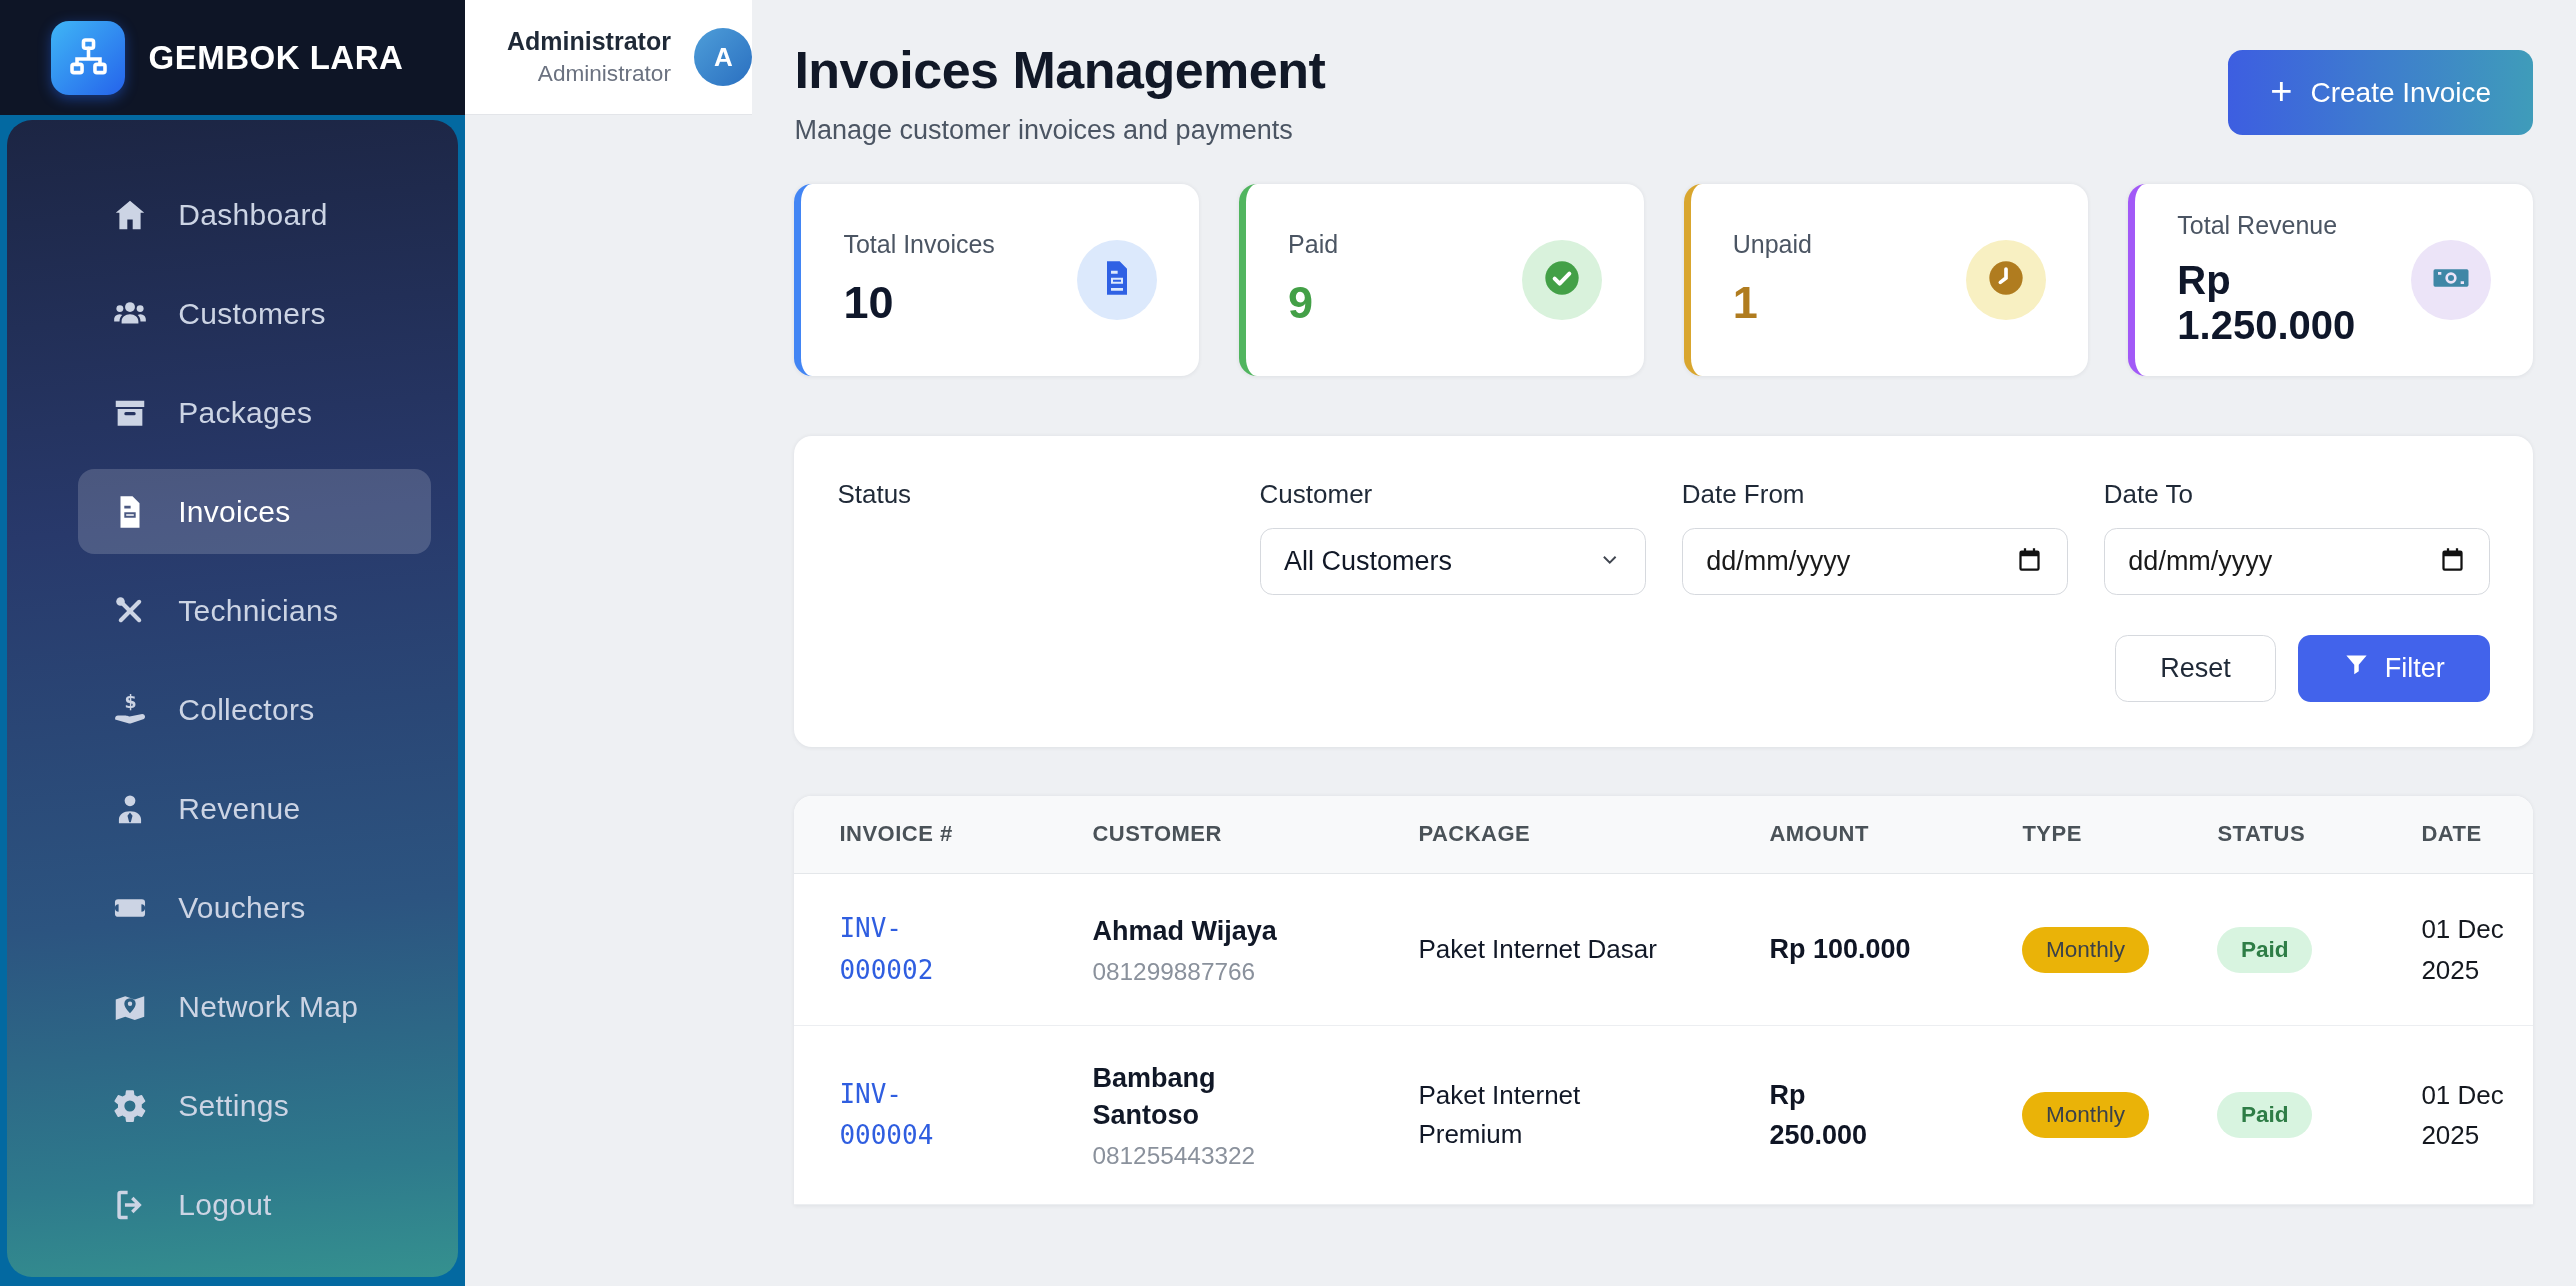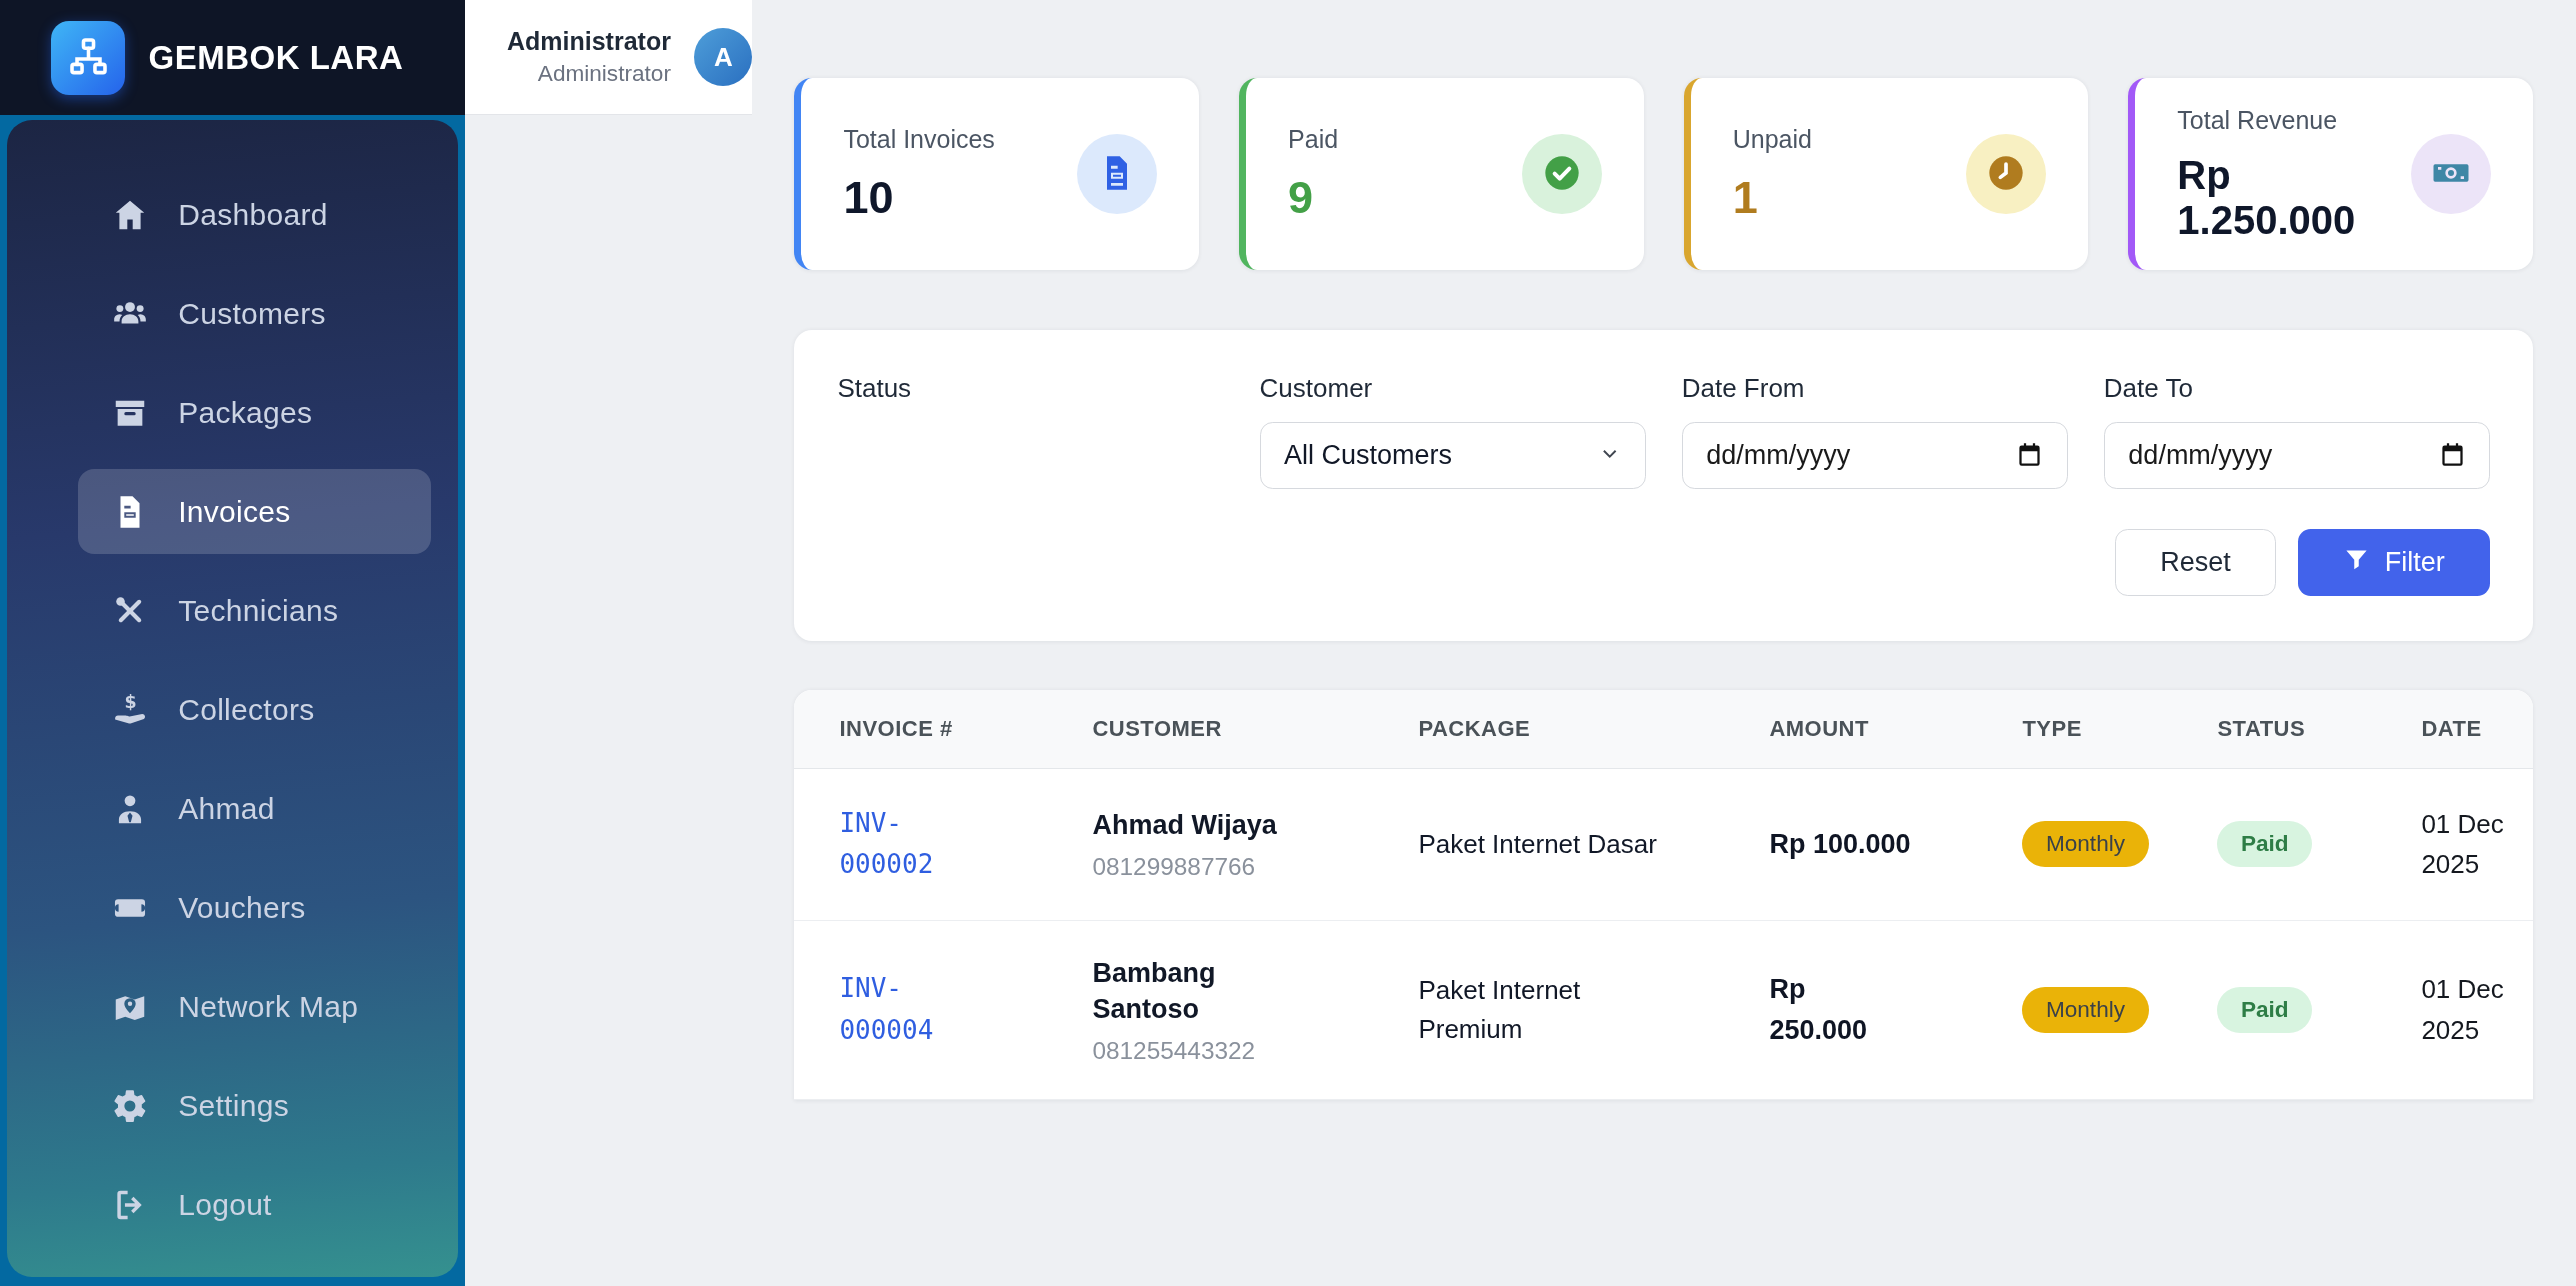--- a/index.html
+++ b/index.html
@@ -189,21 +189,21 @@
             </div>
           </li>
           <li>
             <div class="nav-link">
               <span class="icon">
                 <svg viewBox="0 0 24 24" fill-rule="evenodd">
                   <circle cx="12" cy="6.8" r="3.4"></circle>
                   <path d="M12 13.4c-4 0-7 2.1-7 5.3V21h14v-2.3c0-3.2-3-5.3-7-5.3zm0 .8l-1.6 2 1.1 4.2h1l1.1-4.2-1.6-2z"></path>
                 </svg>
               </span>
-              <span class="nav-label">Ahmad</span>
+              <span class="nav-label">Revenue</span>
             </div>
           </li>
           <li>
             <div class="nav-link">
               <span class="icon">
                 <svg viewBox="0 0 24 24" fill-rule="evenodd">
                   <path d="M4.5 6.4h15a2 2 0 0 1 2 2v7.2a2 2 0 0 1-2 2h-15a2 2 0 0 1-2-2V8.4a2 2 0 0 1 2-2zM2.5 12a2.3 2.3 0 0 0 2.3 2.3V9.7A2.3 2.3 0 0 0 2.5 12zm19 0a2.3 2.3 0 0 1-2.3 2.3V9.7A2.3 2.3 0 0 1 21.5 12z"></path>
                 </svg>
               </span>
               <span class="nav-label">Vouchers</span>
@@ -249,20 +249,30 @@
     <header class="topbar">
       <div class="user-text">
         <div class="user-name">Administrator</div>
         <div class="user-role">Administrator</div>
       </div>
       <div class="avatar">A</div>
     </header>
 
     <div class="content">
 
+      <div class="page-header">
+        <div>
+          <div class="page-title">Invoices Management</div>
+          <div class="page-subtitle">Manage customer invoices and payments</div>
+        </div>
+        <button class="create-btn">
+          <span class="plus">+</span>
+          <span class="lbl">Create Invoice</span>
+        </button>
+      </div>
 
       <div class="stats-row">
           <div class="stat-card" style="border-left-color: rgb(66, 133, 244);">
             <div>
               <div class="stat-label">Total Invoices</div>
               <div class="stat-value" style="color: rgb(15, 23, 42);">10</div>
             </div>
             <div class="stat-icon-circle" style="background: rgb(220, 233, 252); color: rgb(47, 97, 228);">
               <span class="icon"><svg viewBox="0 0 24 24" fill-rule="evenodd" fill="currentColor">
                   <path d="M13.6 2H6v20h12V6.4L13.6 2zM8.4 7.6h4v1.8h-4V7.6zm0 4.2h7.2v3.6H8.4v-3.6zm1.2 1.2v1.2h4.8V13H9.6zm-1.2 5h7.2v1.6H8.4V18z"></path>

